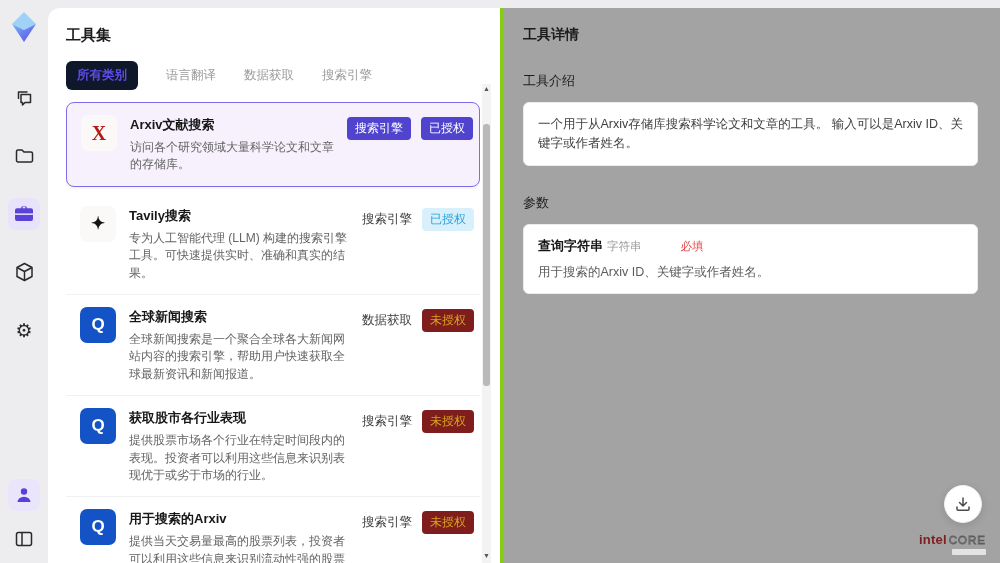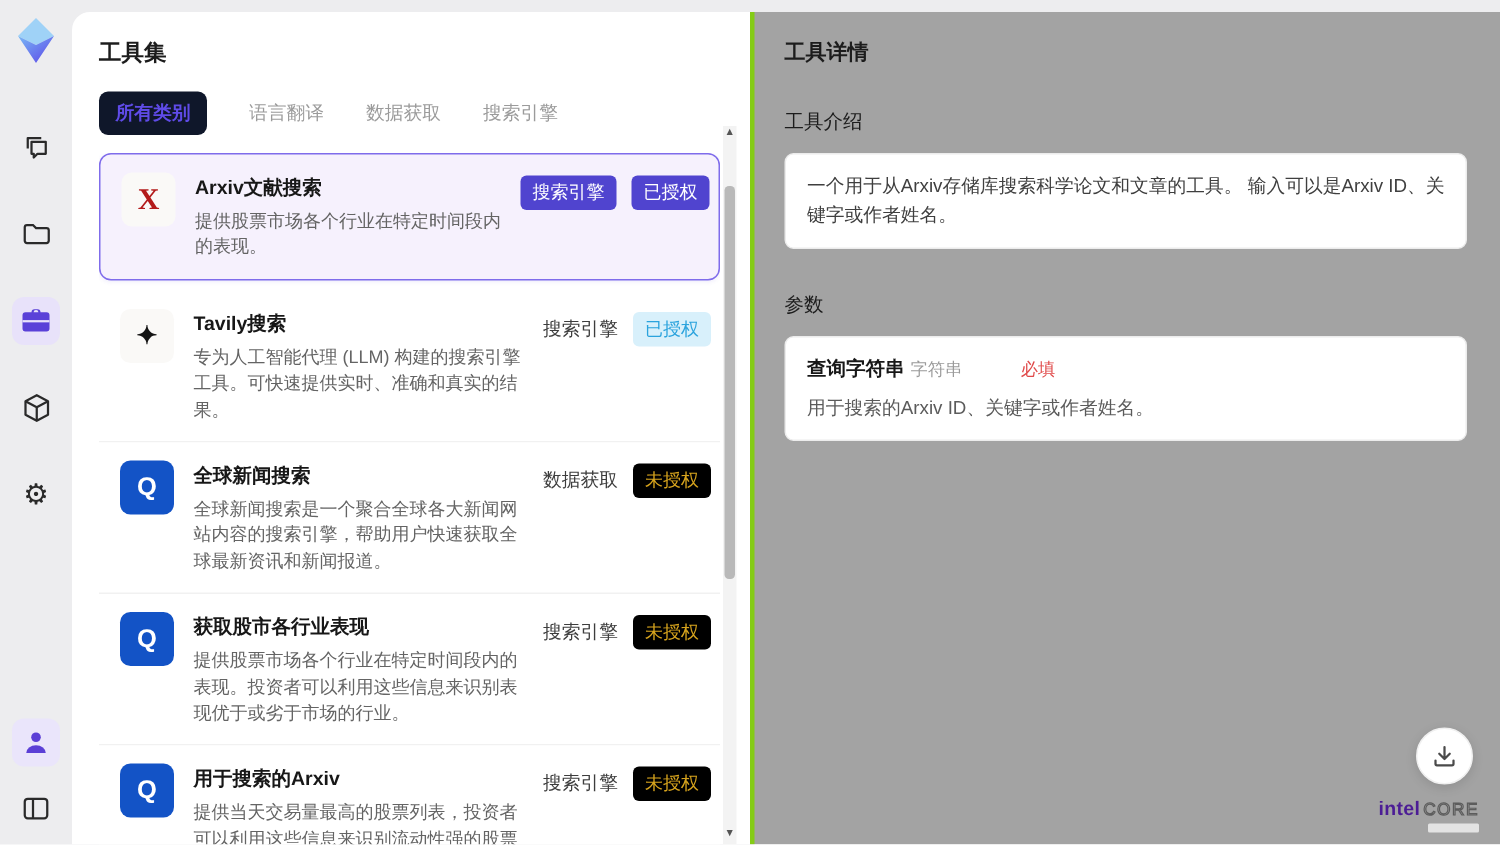--- a/index.html
+++ b/index.html
@@ -57,21 +57,21 @@
   .tool-icon.star  { color:#141414; font-size:17px; }
   .tool-icon.blueq { background:#1353c6; color:#fff; font-size:17px; }
   .tool-main { flex:1; min-width:0; padding-top:1px; }
   .tool-title { font-size:13px; font-weight:bold; margin-bottom:5px; color:#171717; }
   .tool-desc { font-size:12px; color:#646464; line-height:1.45; }
   .tool-meta { display:flex; gap:10px; align-items:flex-start; flex-shrink:0; padding-top:2px; }
   .tool-category { font-size:12.5px; color:#3d3d3d; padding:3px 0; white-space:nowrap; }
   .badge { font-size:12px; padding:3px 8px; border-radius:4px; white-space:nowrap; }
   .badge.purple { background:#5044cf; color:#fff; }
   .badge.blue   { background:#d8f0fb; color:#2ba3dd; }
-  .badge.yellow { background:#000000; color:#d7a41d; }
+  .badge.yellow { background:#7f1d1d; color:#d7a41d; }
   .card.selected .tool-category { background:#5044cf; color:#fff; font-size:12px; padding:3px 8px; border-radius:4px; }
 
   
   .scrollbar { position:absolute; left:434px; top:76px; bottom:0; width:9px; background:#f3f3f3; }
   .scrollbar .arrow { position:absolute; left:0; width:9px; text-align:center; font-size:7px; color:#555; line-height:10px; }
   .scrollbar .arrow.up { top:0; }
   .scrollbar .arrow.down { bottom:2px; }
   .scrollbar .thumb { position:absolute; left:1px; top:40px; width:7px; height:262px; background:#b9b9b9; border-radius:3px; }
 
   
@@ -94,21 +94,21 @@
 
   
   .fab {
     position:absolute; right:18px; bottom:40px; width:38px; height:38px;
     border-radius:50%; background:#fff; border:1px solid #f0f0f0;
     box-shadow:0 2px 8px rgba(0,0,0,.12);
     display:flex; align-items:center; justify-content:center; cursor:pointer;
   }
   .intel { position:absolute; right:14px; bottom:8px; text-align:right; line-height:1; }
   .intel-row { display:flex; align-items:baseline; gap:2px; justify-content:flex-end; }
-  .intel-word { font-size:13px; color:#4c1d95; font-weight:bold; letter-spacing:.2px;padding-left:31px; }
+  .intel-word { font-size:13px; color:#7f1d1d; font-weight:bold; letter-spacing:.2px;padding-left:31px; }
   .core-word { font-size:11.5px; color:transparent; -webkit-text-stroke:.8px #5c5c5c; letter-spacing:1px; font-weight:normal; }
   .intel-sub { width:34px; height:6px; background:#e3e3e3; border-radius:1px; margin:3px 0 0 auto; }
 </style>
 </head>
 <body>
 
 <div class="sidebar">
   <div class="logo">
     <svg width="30" height="32" viewBox="0 0 30 32">
       <defs>
@@ -174,21 +174,21 @@
         <div class="tab active">所有类别</div>
         <div class="tab">语言翻译</div>
         <div class="tab">数据获取</div>
         <div class="tab">搜索引擎</div>
       </div>
     <div class="cards" id="cards">
         <div class="card selected">
     <div class="tool-icon arxiv">X</div>
     <div class="tool-main">
       <div class="tool-title">Arxiv文献搜索</div>
-      <div class="tool-desc">提供股票市场各个行业在特定时间段内的表现。</div>
+      <div class="tool-desc">访问各个研究领域大量科学论文和文章的存储库。</div>
     </div>
     <div class="tool-meta">
       <span class="tool-category">搜索引擎</span>
       <span class="badge purple">已授权</span>
     </div>
   </div>
         <div class="card">
     <div class="tool-icon star">✦</div>
     <div class="tool-main">
       <div class="tool-title">Tavily搜索</div>

